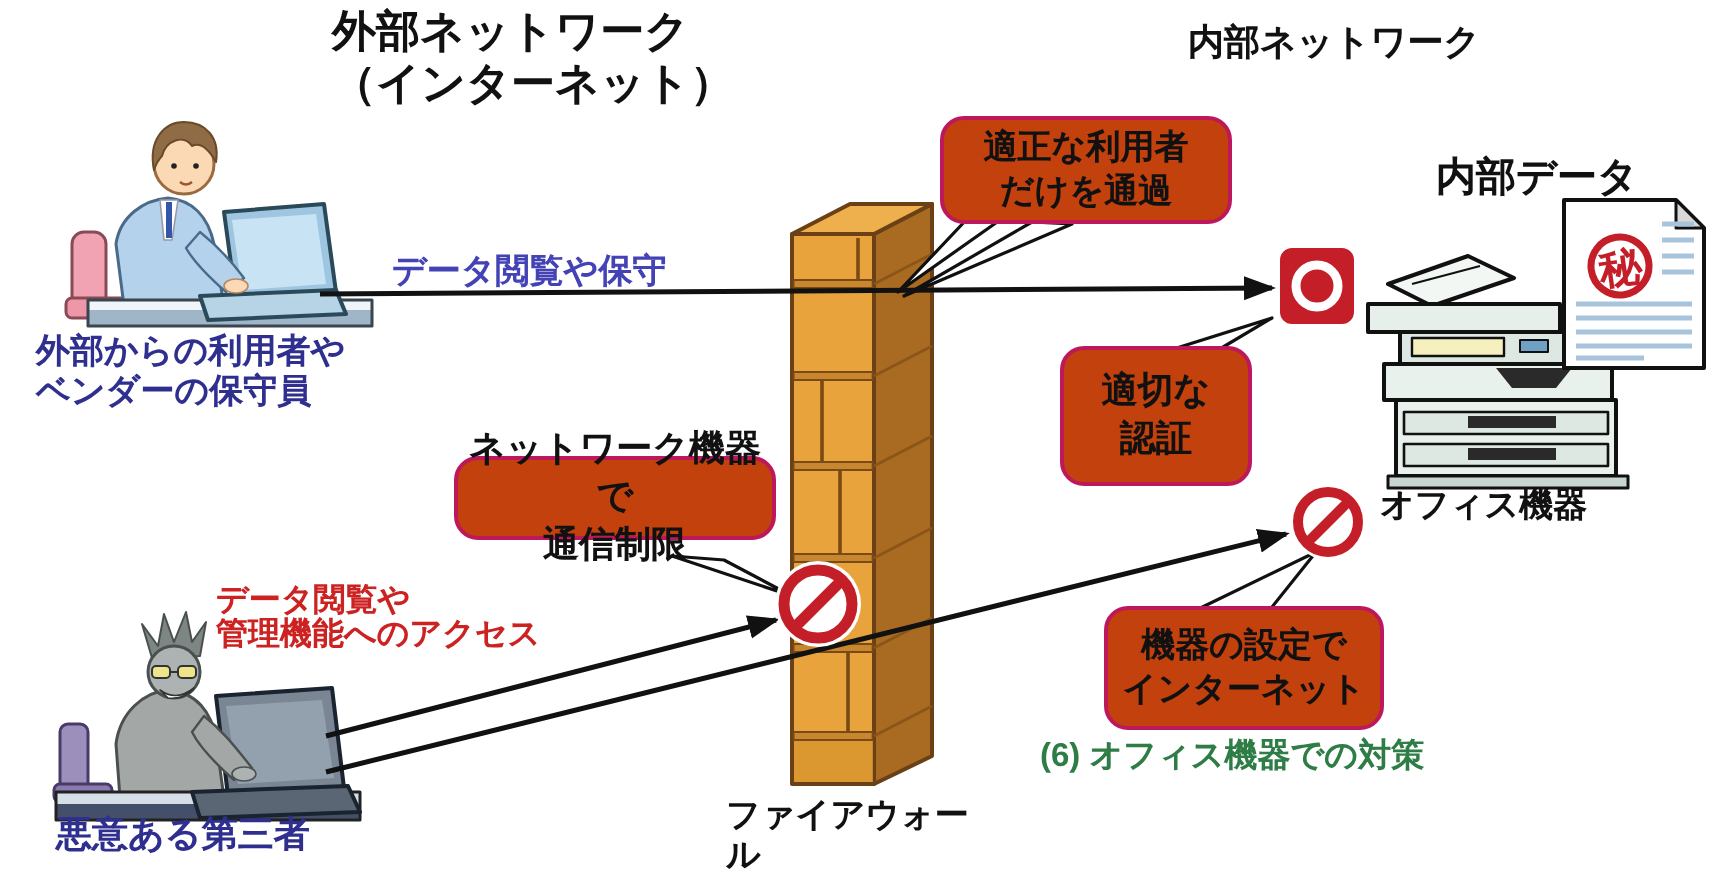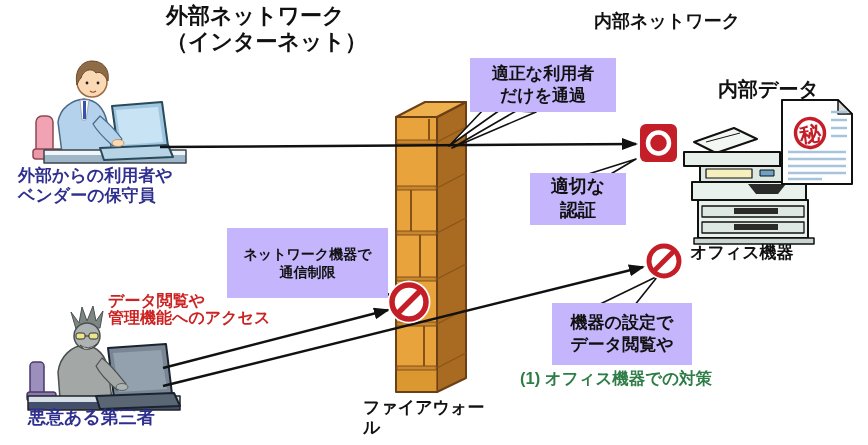--- a/index.html
+++ b/index.html
@@ -8,21 +8,21 @@
     font-family:"Liberation Sans","DejaVu Sans",sans-serif;
   }
   .stage svg.canvas{position:absolute;left:0;top:0;}
   .lbl{position:absolute;font-weight:bold;color:#111;white-space:pre-line;line-height:1.18;}
   .lbl.center{text-align:left;}
   .navy{color:#2F2F8F;}
   .blue{color:#4343B5;}
   .red{color:#CC2222;}
   .green{color:#2E7D46;}
   .callout{
-    position:absolute;background:#c4b5fd;border:2px solid #c4b5fd;border-radius:0;
+    position:absolute;background:#c2410c;border:2px solid #be185d;border-radius:12px;
     display:flex;align-items:center;justify-content:center;text-align:center;
     font-weight:bold;color:#111;white-space:pre-line;box-sizing:border-box;line-height:1.32;
   }
 </style>
 </head>
 <body>
 
 <div class="stage">
 
   <svg class="canvas" width="868" height="445" viewBox="0 0 868 445">
@@ -164,43 +164,44 @@
         <text x="810" y="141" text-anchor="middle" font-size="21" font-weight="bold" fill="#C41E28">秘</text>
       </g>
     </g>
   </svg>
 
   <div class="lbl" style="left:166px;top:3px;font-size:22px;">外部ネットワーク
 （インターネット）</div>
 
   <div class="lbl" style="left:594px;top:11px;font-size:18px;">内部ネットワーク</div>
 
+  <div class="lbl blue" style="left:196px;top:126px;font-size:17px;">データ閲覧や保守</div>
 
   <div class="lbl navy center" style="left:18px;top:166px;width:182px;font-size:17px;">外部からの利用者や
 ベンダーの保守員</div>
 
 
   <div class="lbl red" style="left:108px;top:293px;font-size:16px;line-height:1.05;">データ閲覧や
 管理機能へのアクセス</div>
 
   <div class="lbl center" style="left:363px;top:398px;width:136px;font-size:17px;">ファイアウォール</div>
 
   <div class="lbl navy" style="left:28px;top:407px;font-size:18px;">悪意ある第三者</div>
 
-  <div class="lbl green" style="left:520px;top:369px;font-size:16.5px;">(1) オフィス機器での対策</div>
+  <div class="lbl green" style="left:520px;top:369px;font-size:16.5px;">(6) オフィス機器での対策</div>
 
   <div class="lbl" style="left:690px;top:243px;font-size:17px;text-align:right;">オフィス機器</div>
 
   <div class="lbl" style="left:718px;top:78px;font-size:20px;text-align:right;">内部データ</div>
 
   <div class="callout" style="left:470px;top:58px;width:146px;height:54px;font-size:17px;">適正な利用者
 だけを通過</div>
 
-  <div class="callout" style="left:530px;top:173px;width:96px;height:52px;font-size:18px;">適切な
+  <div class="callout" style="left:530px;top:173px;width:96px;height:70px;font-size:18px;">適切な
 認証</div>
 
-  <div class="callout" style="left:227px;top:228px;width:161px;height:70px;font-size:14px;">ネットワーク機器で
+  <div class="callout" style="left:227px;top:228px;width:161px;height:42px;font-size:18px;">ネットワーク機器で
 通信制限</div>
 
   <div class="callout" style="left:552px;top:303px;width:140px;height:62px;font-size:17px;">機器の設定で
-データ閲覧や</div>
+インターネット</div>
 
 </div>
 
 </body></html>

